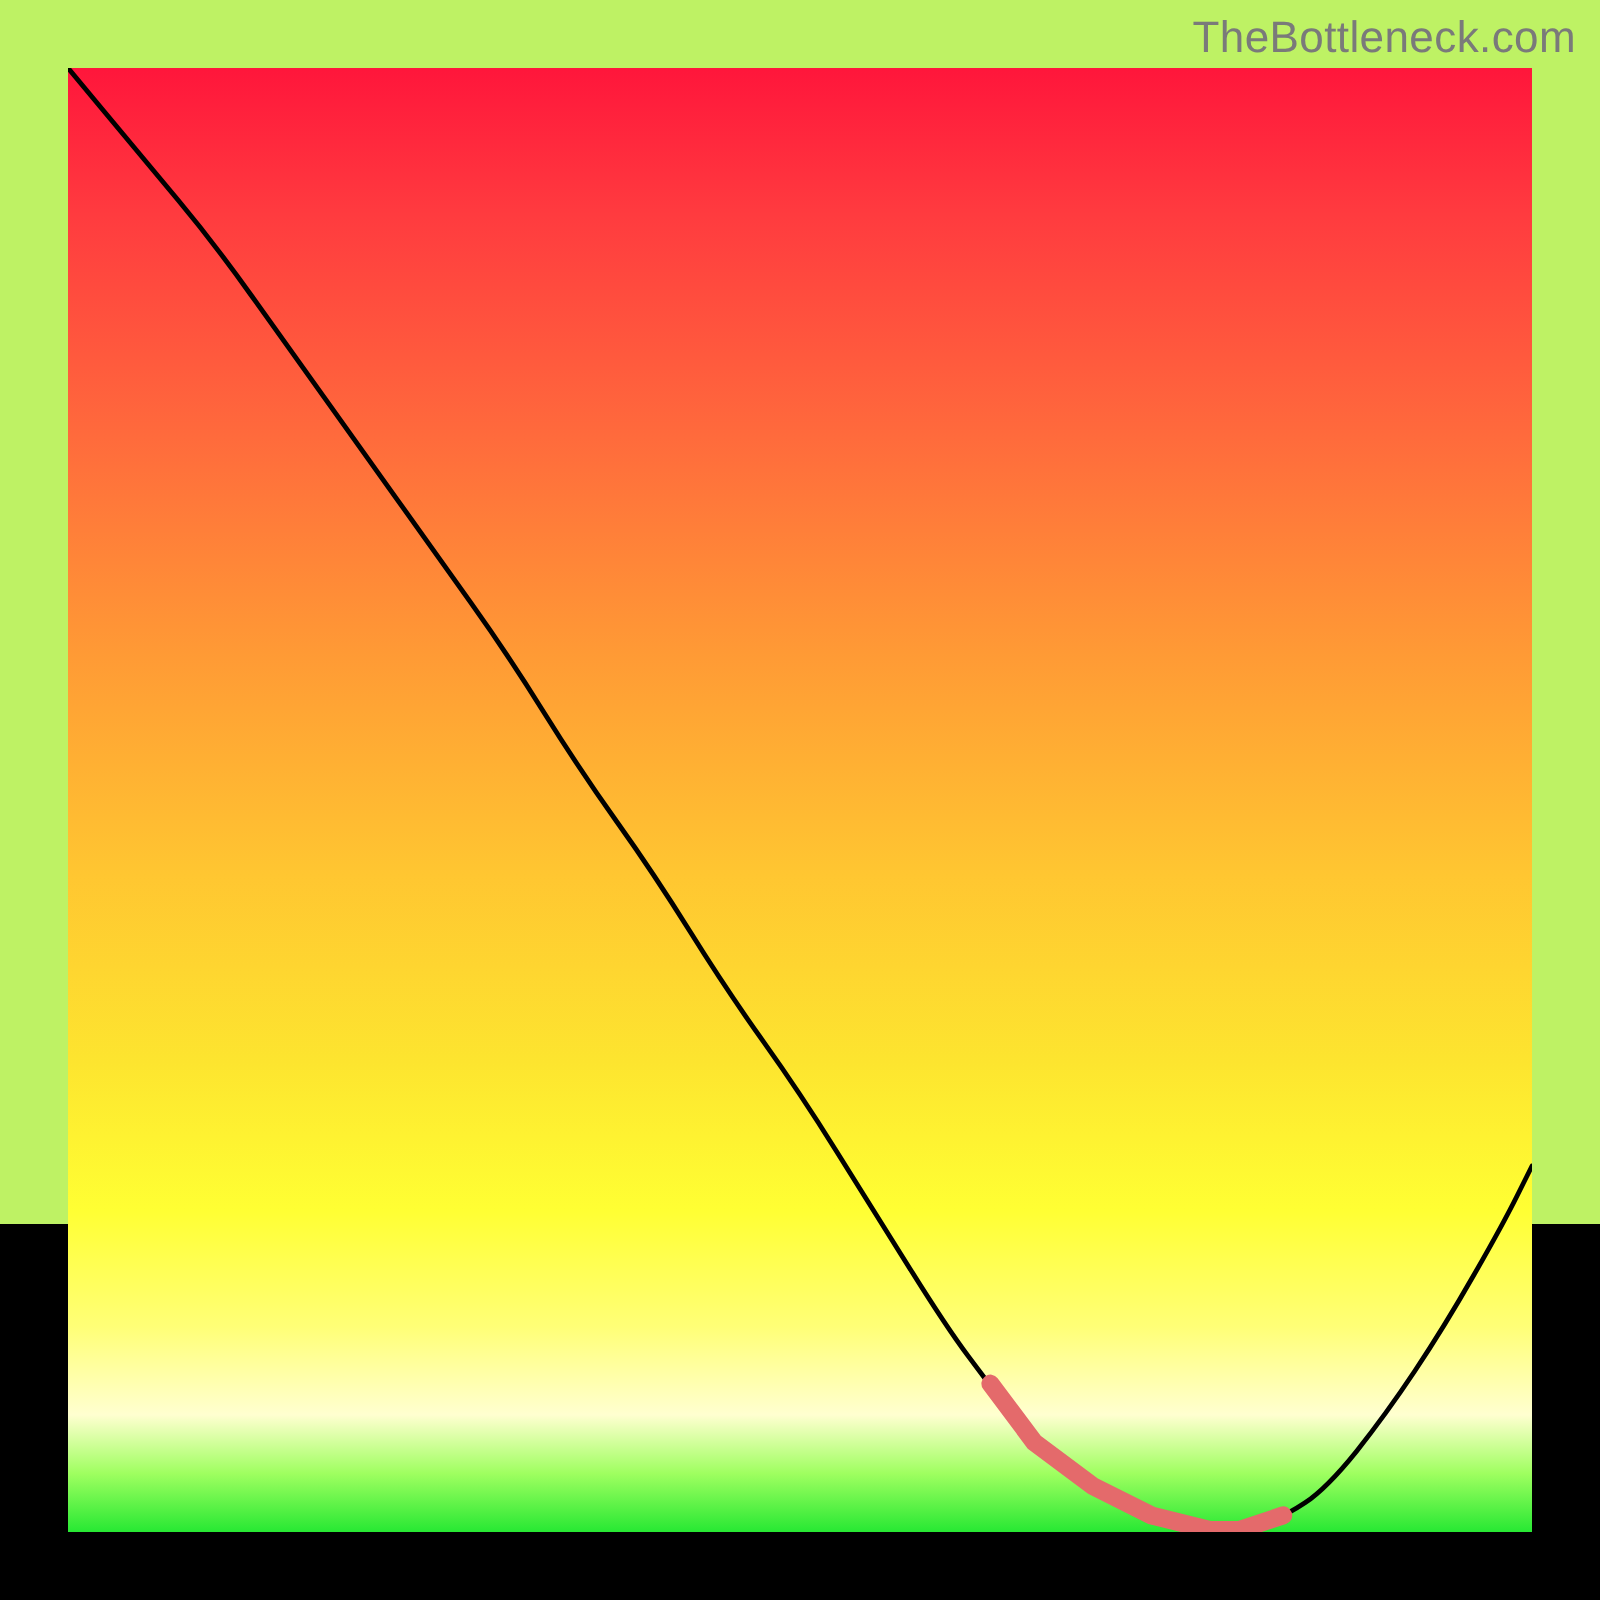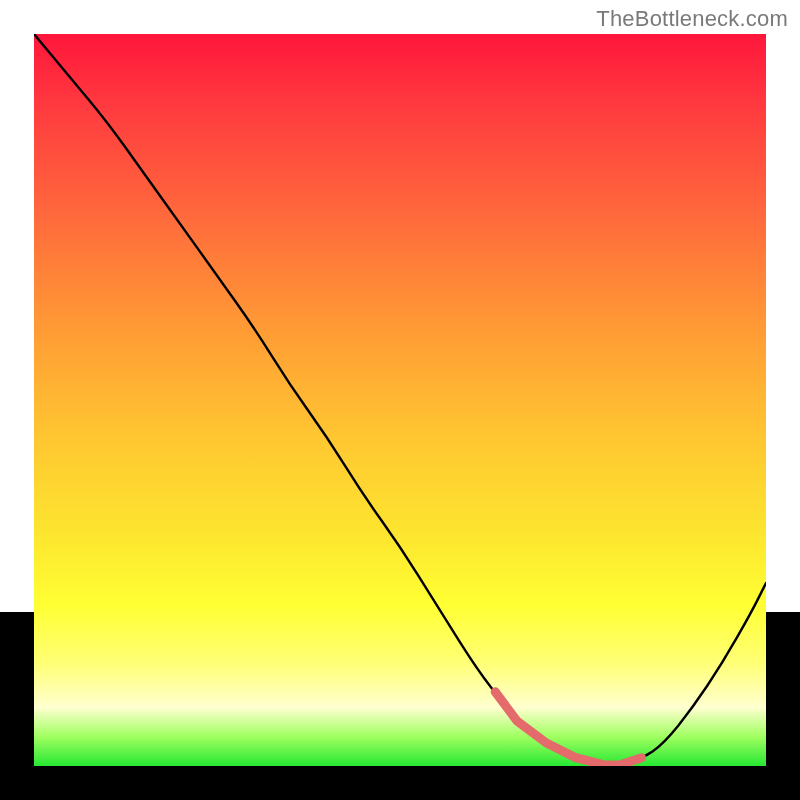--- a/index.html
+++ b/index.html
@@ -10,21 +10,21 @@
     background: #000;
     overflow: hidden;
     font-family: Arial, Helvetica, sans-serif;
   }
   .frame {
     position: absolute;
     left: 0;
     top: 0;
     width: 800px;
     height: 612px;
-    background: #ffffff;
+    background: #bef264;
   }
   .plot {
     position: absolute;
     left: 34px;
     top: 34px;
     width: 732px;
     height: 732px;
     background: linear-gradient(to bottom,
       #ff163b 0%,
       #ff3b3f 10%,

